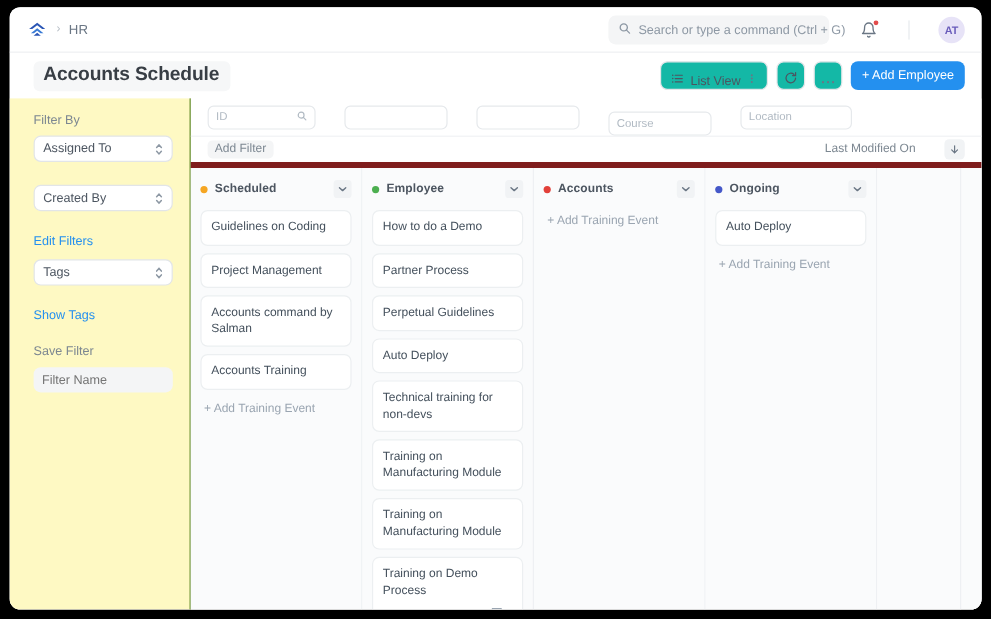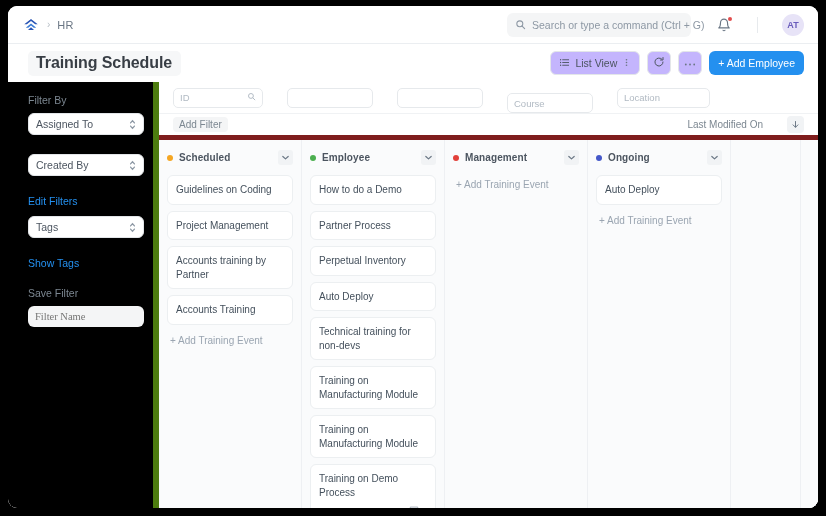--- a/index.html
+++ b/index.html
@@ -78,23 +78,23 @@
     background: #f6f7f8;
     padding: 3px 9px 4px 8px;
     border-radius: 5px;
     letter-spacing: -0.1px;
     cursor: text;
   }
   .head-actions { margin-left: auto; display: flex; align-items: center; gap: 7px; }
   .btn {
     height: 24px;
     border: 1px solid #e3e6e9;
-    background: #c4b5fd;
+    background: #14b8a6;
     border-radius: 6px;
-    display: flex; align-items: center; justify-content: center;
+    display: flex; align-items: flex-end; justify-content: center;
     gap: 5px;
     font-size: 10.5px; color: #4c5560;
     padding: 0 8px;
     cursor: pointer;
   }
   .btn.icon-only { width: 24px; padding: 0; }
   .btn-primary {
     height: 24px;
     background: #2490ef;
     color: #fff;
@@ -107,22 +107,22 @@
     white-space: nowrap;
   }
 
   
   .body-area { flex: 1; display: flex; min-height: 0; background:#fff; }
 
   
   .sidebar {
     width: 151px; flex: 0 0 151px;
     padding: 12px 14px 0 20px;
-    border-right: 6px solid #4d7c0f;
-    background: #000000;
+    border-right: 1px solid #4d7c0f;
+    background: #fef9c3;
   }
   .side-label {
     font-size: 10.5px; color: #7c8791; margin-bottom: 7px;
   }
   .side-select {
     width: 116px; height: 22px;
     border: 1px solid #e2e5e8;
     border-radius: 6px;
     background: #fff;
     display: flex; align-items: center;
@@ -140,21 +140,21 @@
     font-size: 10.5px; color: #2490ef; cursor: pointer;
     display: block; margin-bottom: 9px;
   }
   .save-filter-label { font-size: 10.5px; color: #7c8791; margin: 18px 0 7px; }
   .filter-name-input {
     width: 116px; height: 21px;
     background: #f4f5f6;
     border: none; border-radius: 6px;
     font-size: 10.5px; color: #8d98a4;
     padding: 0 7px;
-    font-family: Liberation Serif, serif;
+    font-family: Liberation Sans, sans-serif;
     outline: none;
   }
 
   
   .main {
     flex: 1; min-width: 0;
     display: flex; flex-direction: column;
     background: #fff;
   }
   .filter-row {
@@ -291,21 +291,21 @@
         <span class="bell-dot"></span>
       </div>
 
       <div class="nav-divider"></div>
 
       <div class="avatar">AT</div>
     </div>
   </div>
 
   <div class="page-head">
-    <div class="page-title">Training Schedule</div>
+    <div class="page-title">Accounts Schedule</div>
 
     <div class="head-actions">
       <div class="btn">
         <span>
           <svg width="11" height="11" viewBox="0 0 24 24" fill="none" stroke="#4c5560" stroke-width="2" stroke-linecap="round">
             <line x1="8" y1="6" x2="21" y2="6"></line>
               <line x1="8" y1="12" x2="21" y2="12"></line>
               <line x1="8" y1="18" x2="21" y2="18"></line>
             <circle cx="3.5" cy="6" r="1.4" fill="#4c5560" stroke="none"></circle>
             <circle cx="3.5" cy="12" r="1.4" fill="#4c5560" stroke="none"></circle>
@@ -434,40 +434,40 @@
             <span class="dot" style="background:#f5a623"></span>
             <span class="col-title">Scheduled</span>
             <span class="col-menu">
               <svg width="7" height="5" viewBox="0 0 10 7" fill="none" stroke="#6a7684" stroke-width="1.7" stroke-linecap="round" stroke-linejoin="round">
                 <polyline points="1.2 2 5 5.4 8.8 2"></polyline>
               </svg>
             </span>
           </div>
           <div class="card">Guidelines on Coding</div>
           <div class="card">Project Management</div>
-          <div class="card">Accounts training by Partner</div>
+          <div class="card">Accounts command by Salman</div>
           <div class="card">Accounts Training</div>
           <div class="add-event">
             <span>+ Add Training Event</span>
           </div>
         </div>
 
         <div class="column">
           <div class="col-head">
             <span class="dot" style="background:#4caf50"></span>
             <span class="col-title">Employee</span>
             <span class="col-menu">
               <svg width="7" height="5" viewBox="0 0 10 7" fill="none" stroke="#6a7684" stroke-width="1.7" stroke-linecap="round" stroke-linejoin="round">
                 <polyline points="1.2 2 5 5.4 8.8 2"></polyline>
               </svg>
             </span>
           </div>
           <div class="card">How to do a Demo</div>
           <div class="card">Partner Process</div>
-          <div class="card">Perpetual Inventory</div>
+          <div class="card">Perpetual Guidelines</div>
           <div class="card">Auto Deploy</div>
           <div class="card">Technical training for non-devs</div>
           <div class="card">Training on Manufacturing Module</div>
           <div class="card">Training on Manufacturing Module</div>
           <div class="card">
             <div>Training on Demo Process</div>
             <div class="card-foot">
               <span>
                 <svg width="10" height="10" viewBox="0 0 24 24" fill="none" stroke="#9aa5b1" stroke-width="2" stroke-linejoin="round">
                   <path d="M3 5h18v12H9l-4 4v-4H3z"></path>
@@ -475,21 +475,21 @@
               </span>
               <span>1</span>
             </div>
           </div>
 
         </div>
 
         <div class="column">
           <div class="col-head">
             <span class="dot" style="background:#e2403a"></span>
-            <span class="col-title">Management</span>
+            <span class="col-title">Accounts</span>
             <span class="col-menu">
               <svg width="7" height="5" viewBox="0 0 10 7" fill="none" stroke="#6a7684" stroke-width="1.7" stroke-linecap="round" stroke-linejoin="round">
                 <polyline points="1.2 2 5 5.4 8.8 2"></polyline>
               </svg>
             </span>
           </div>
           <div class="add-event">
             <span>+ Add Training Event</span>
           </div>
         </div>

